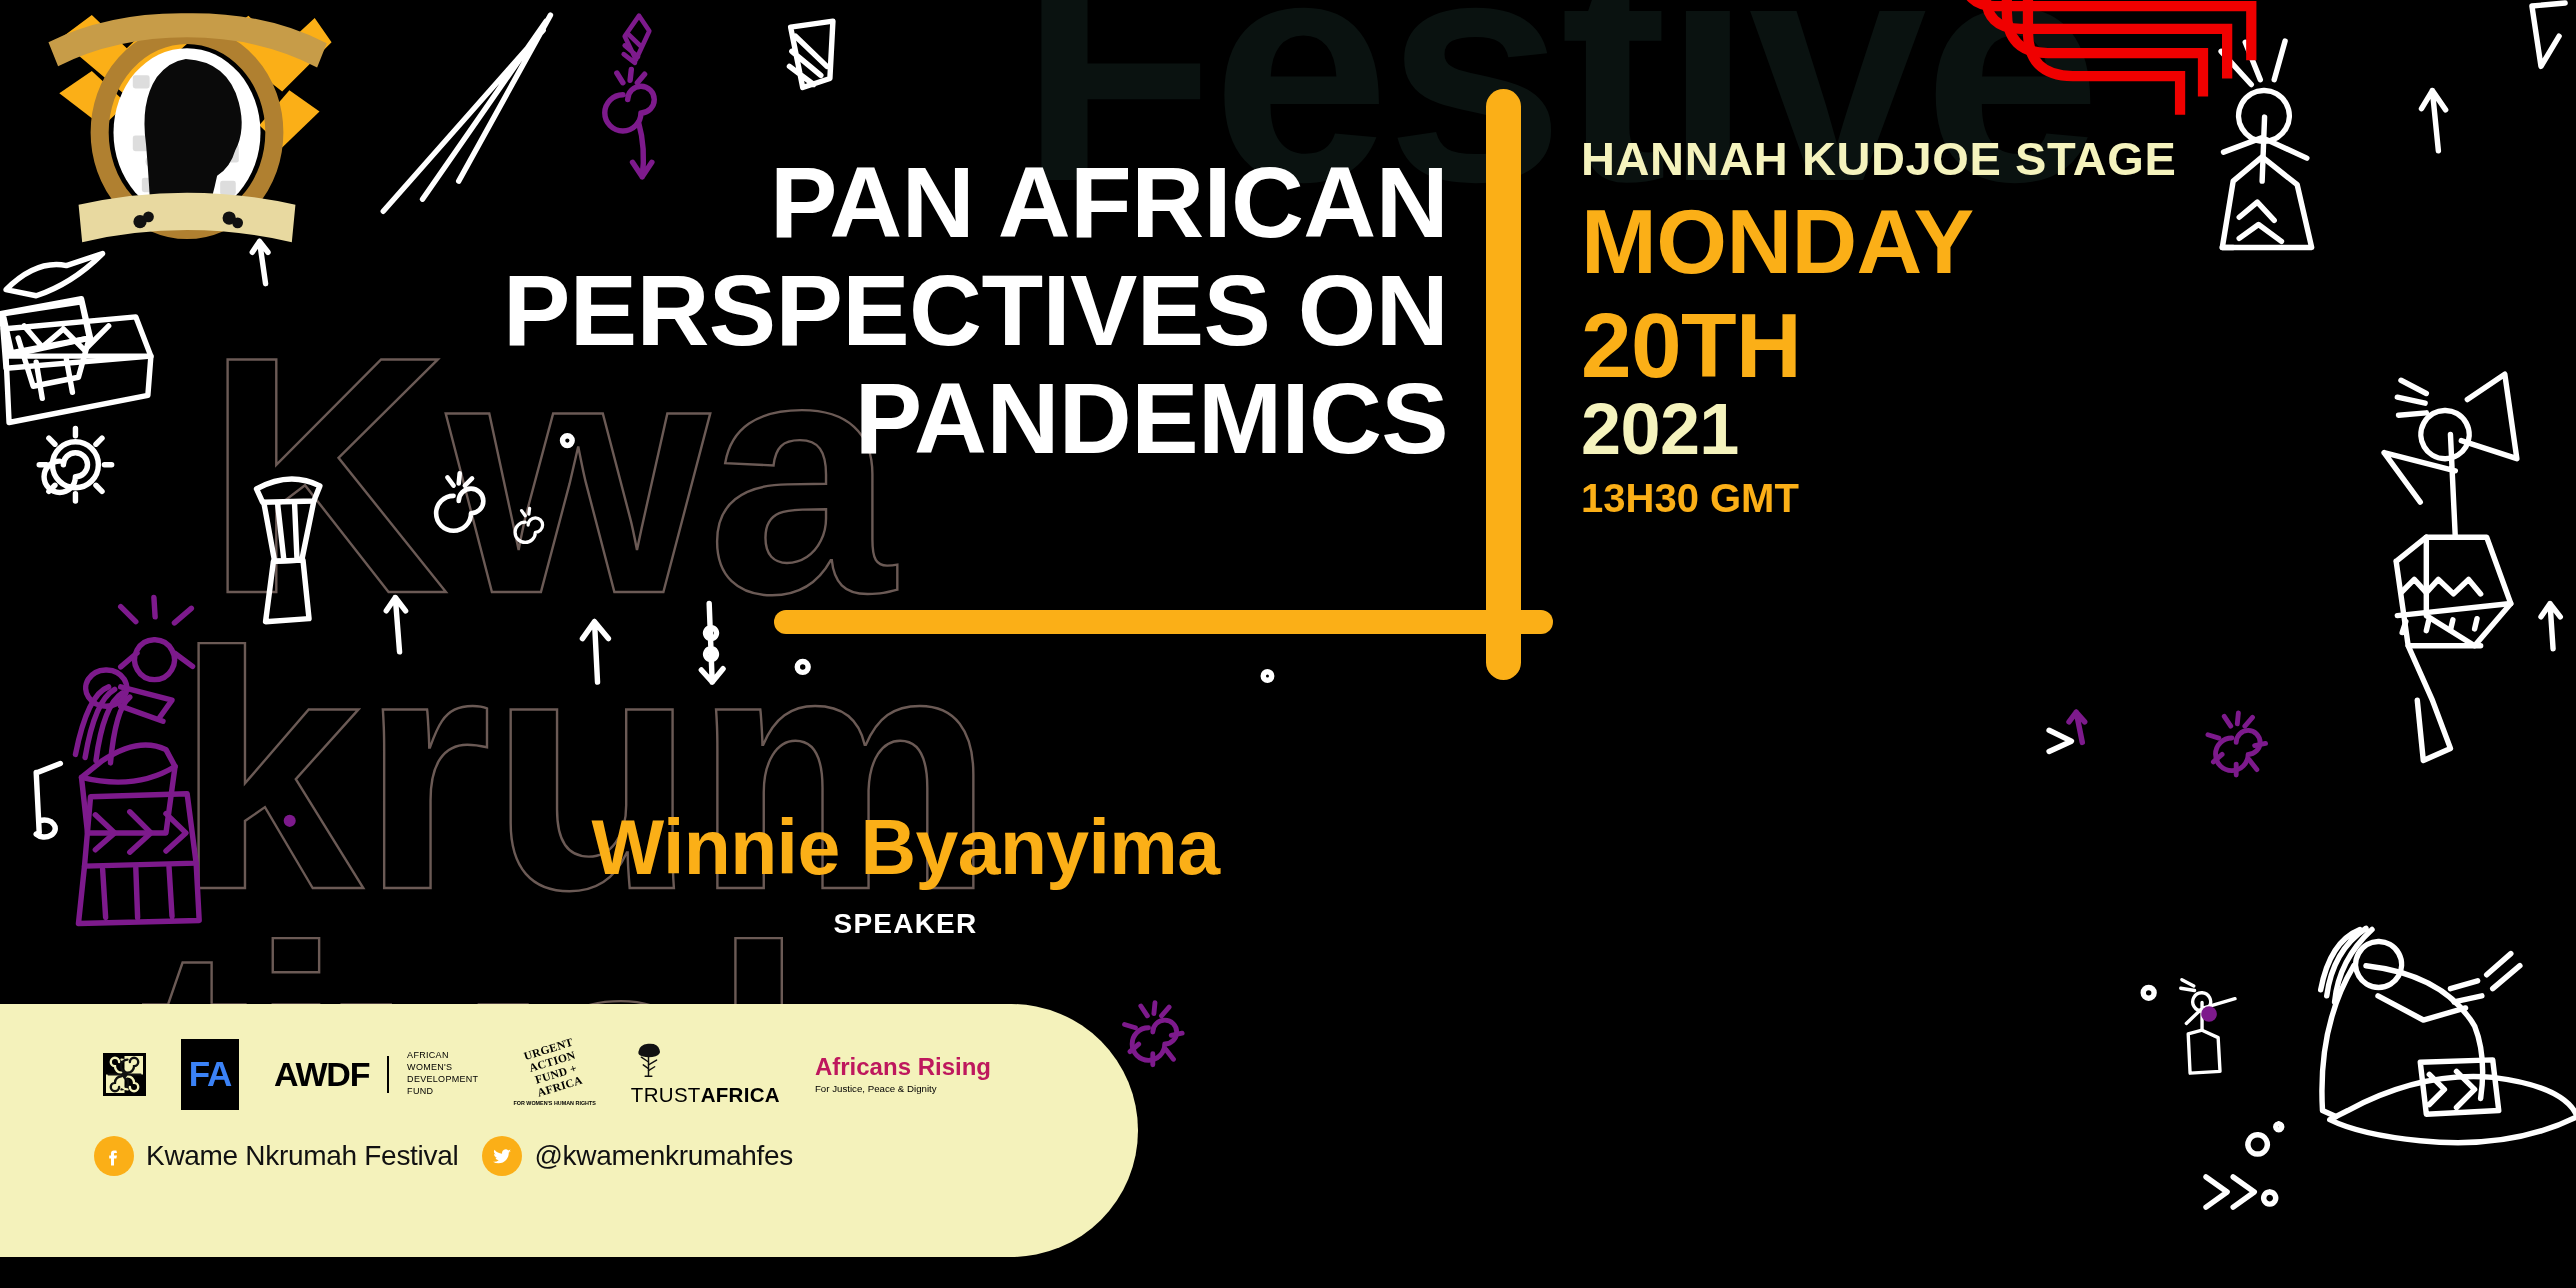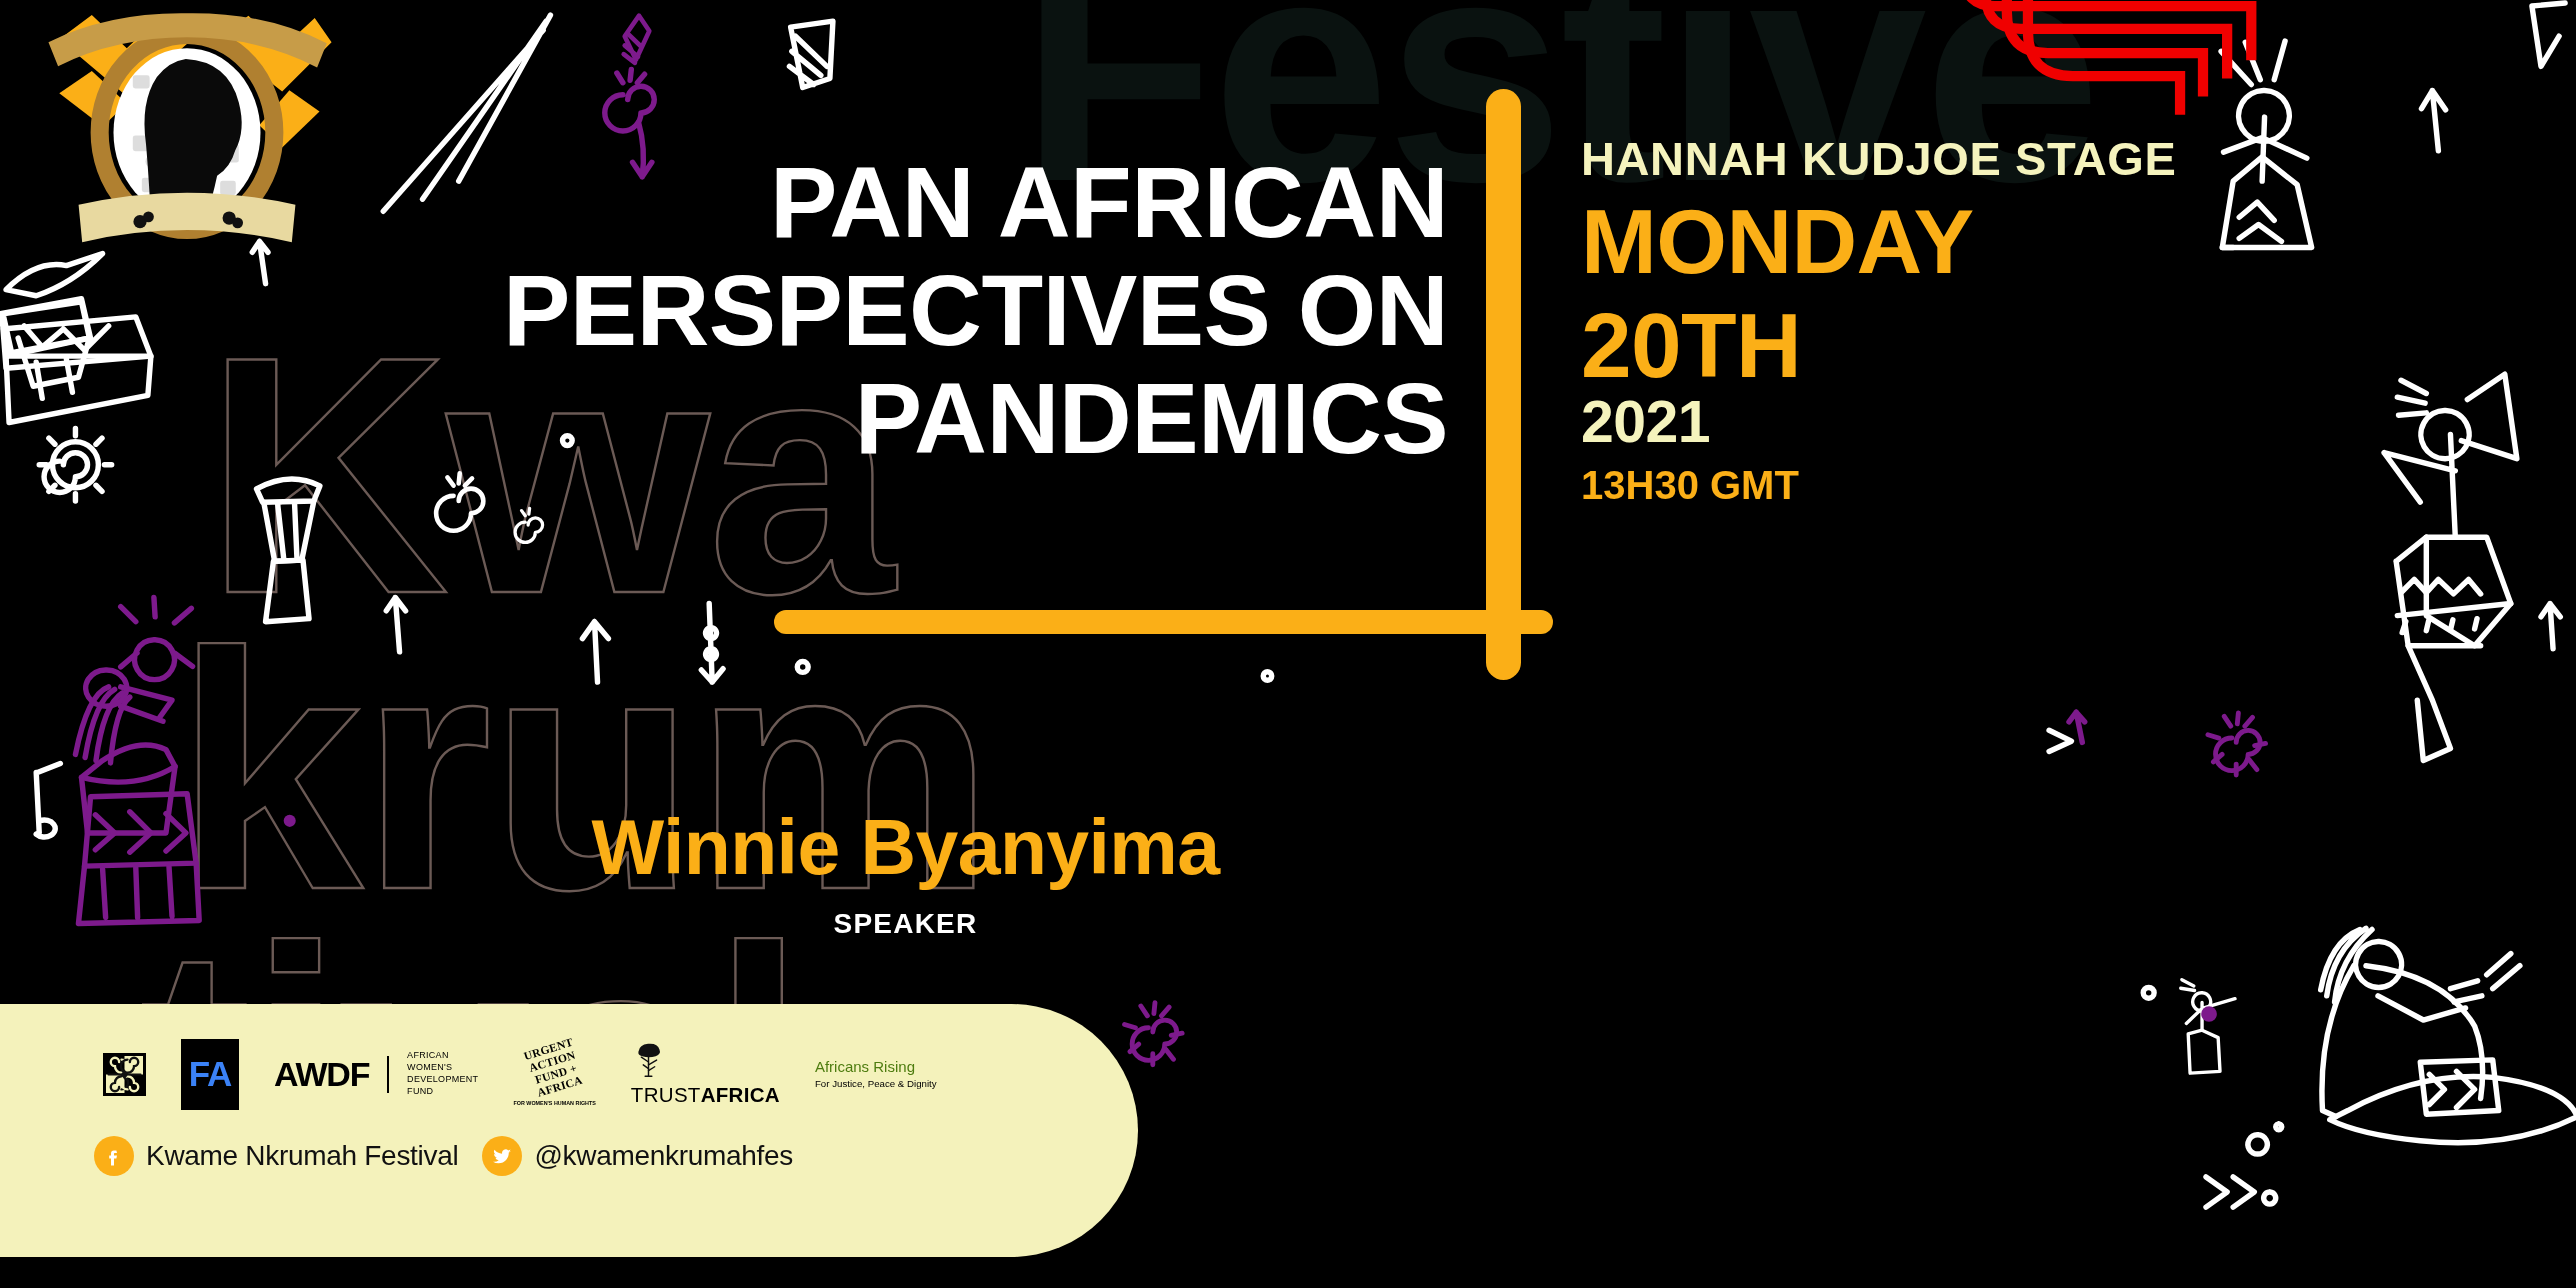--- a/index.html
+++ b/index.html
@@ -69,21 +69,21 @@
     color:#f5f3bd; font-weight:700; font-size:47px;
     letter-spacing:0.6px; line-height:1.1;
     font-family:"Liberation Sans", sans-serif;
   }
   .dayline{
     color:#fbaf17; font-weight:700; font-size:91px;
     letter-spacing:-0.6px; line-height:1.02; margin-top:11px;
     font-family:"Liberation Sans", sans-serif;
   }
   .year{
-    color:#f5f3bd; font-weight:700; font-size:59px;
+    color:#f5f3bd; font-weight:700; font-size:72px;
     line-height:1.05; letter-spacing:-0.6px;
     font-family:"Liberation Sans", sans-serif;
   }
   .time{
     color:#fbaf17; font-weight:700; font-size:40px;
     letter-spacing:0px; margin-top:8.4px;
     font-family:"Liberation Sans", sans-serif;
   }
 
   
@@ -140,21 +140,21 @@
     font-weight:700; font-size:11.5px; line-height:1.12; color:#000;
     font-family:"Liberation Serif", serif; letter-spacing:0.3px;
   }
   .uaf-sub{ font-size:5.4px; font-weight:700; color:#000; margin-top:7.2px;
             font-family:"Liberation Sans", sans-serif; }
   .trust{ display:flex; align-items:flex-start; gap:4.8px;flex-direction:column; }
   .trust-txt{ font-size:20.5px; color:#000; letter-spacing:0.3px;
               font-family:"Liberation Sans", sans-serif; }
   .trust-txt b{ font-weight:700; }
   .rising{ text-align:left; }
-  .rising-1{ font-weight:400; font-size:15px; color:#4d7c0f; line-height:1.1;
+  .rising-1{ font-weight:700; font-size:24px; color:#be185d; line-height:1.1;
              font-family:"Liberation Sans", sans-serif; }
   .rising-2{ font-size:9.7px; color:#000; margin-top:2.4px;
              font-family:"Liberation Sans", sans-serif; }
 
   .socials{
     position:absolute; left:94px; top:132px;
     display:flex; align-items:flex-end; gap:24px;
   }
   .soc{ display:flex; align-items:center; gap:12px; }
   .soc-ic{

